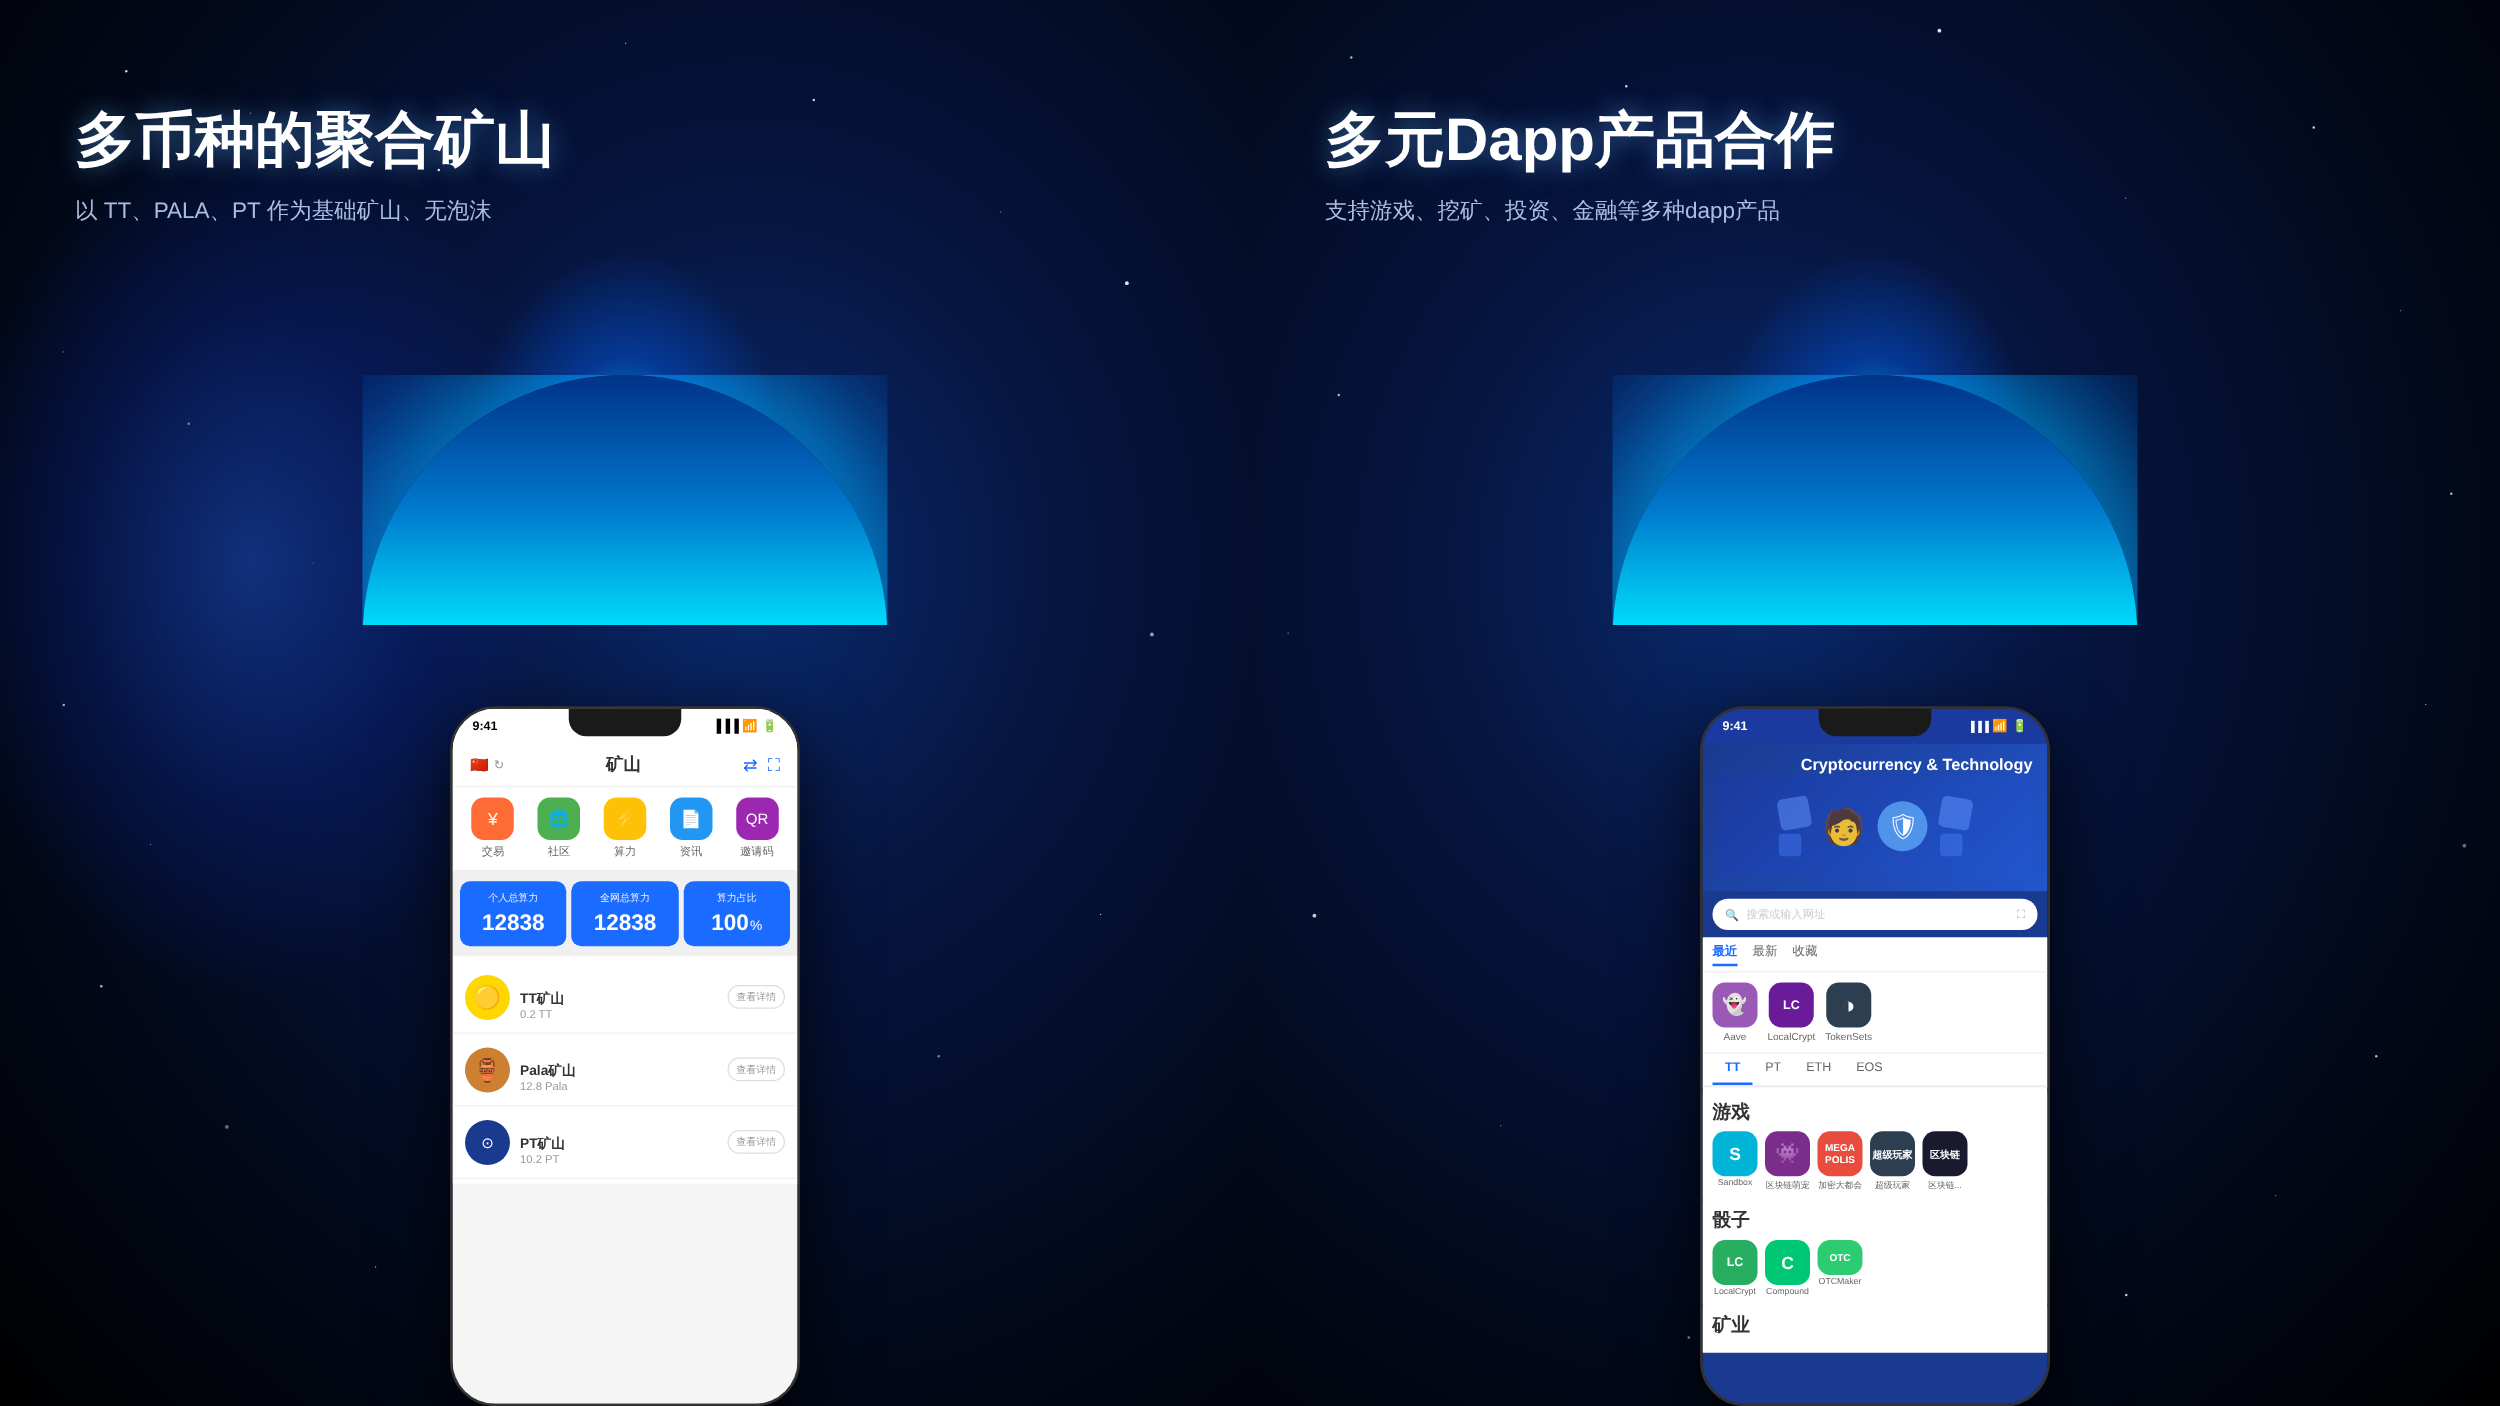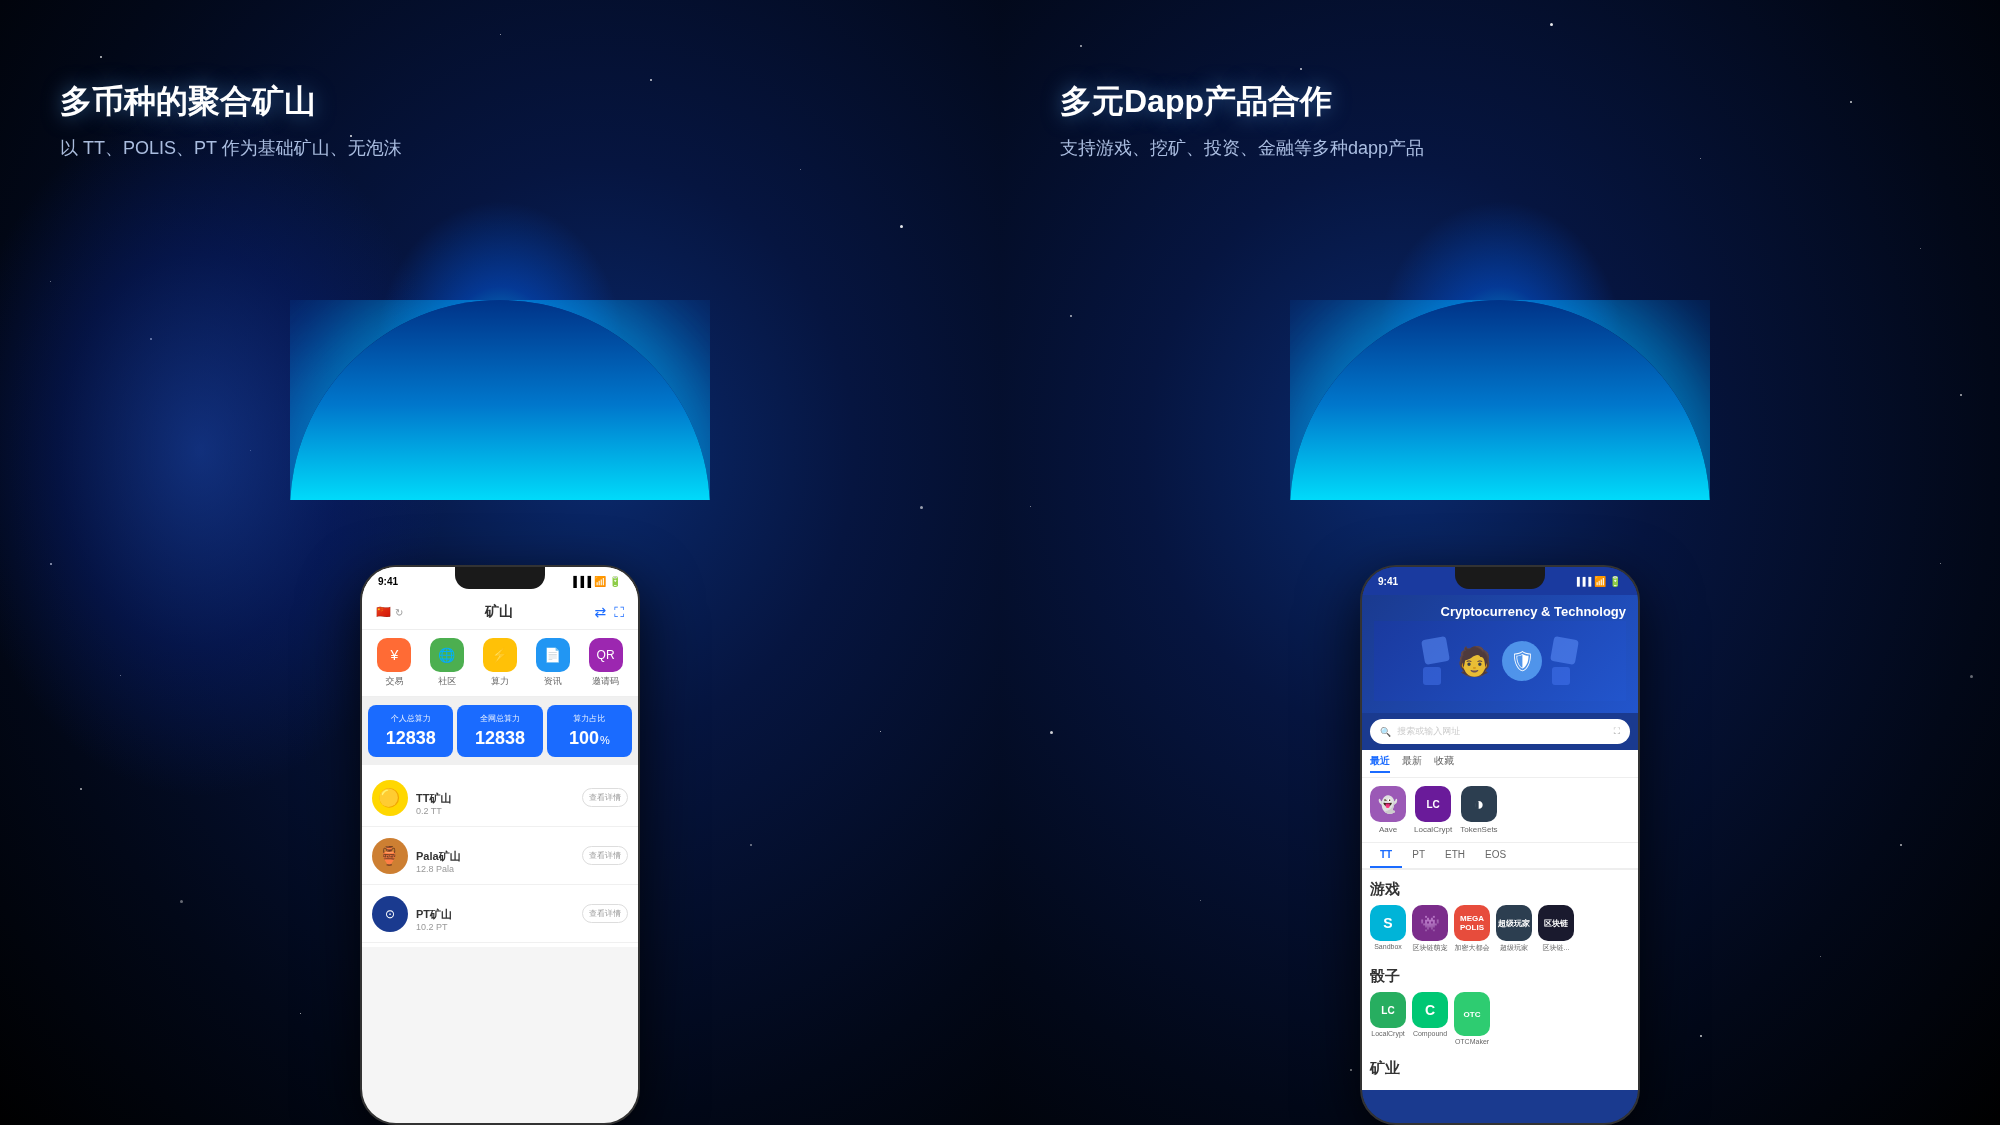--- a/index.html
+++ b/index.html
@@ -59,21 +59,21 @@
     }
 
     
     .panel-text {
       position: absolute;
       top: 80px;
       left: 60px;
     }
 
     .main-title {
-      font-size: 32px;
+      font-size: 48px;
       font-weight: bold;
       color: white;
       text-shadow: 0 0 20px rgba(100,180,255,0.5);
       margin-bottom: 12px;
     }
 
     .sub-title {
       font-size: 18px;
       color: rgba(200,220,255,0.85);
     }
@@ -454,21 +454,21 @@
       pointer-events:none;"></div>
 
     <div style="position:absolute;top:300px;left:50%;transform:translateX(-50%);width:420px;height:200px;overflow:hidden;">
       <div style="width:420px;height:210px;border-radius:210px 210px 0 0;
         background:linear-gradient(to top, #00e5ff, #0077cc, #003388);
         box-shadow:0 0 80px 30px rgba(0,200,255,0.5),0 0 150px 60px rgba(0,100,255,0.3);"></div>
     </div>
 
     <div class="panel-text">
       <div class="main-title">多币种的聚合矿山</div>
-      <div class="sub-title">以 TT、POLIS、PT 作为基础矿山、无泡沫</div>
+      <div class="sub-title">以 TT、PALA、PT 作为基础矿山、无泡沫</div>
     </div>
 
     <div class="phone-container" style="bottom:0;left:50%;transform:translateX(-50%);">
       <div class="phone">
         <div class="phone-notch"></div>
         <div class="phone-screen">
 
           <div class="status-bar">
             <span>9:41</span>
             <div class="status-icons">
@@ -741,21 +741,21 @@
                   </div>
                   <span class="section-app-label">LocalCrypt</span>
                 </div>
                 <div class="section-app">
                   <div class="section-app-icon" style="background:#00c774;width:36px;height:36px;border-radius:10px;display:flex;align-items:center;justify-content:center;">
                     <span style="color:white;font-weight:bold;font-size:14px;">C</span>
                   </div>
                   <span class="section-app-label">Compound</span>
                 </div>
                 <div class="section-app">
-                  <div class="section-app-icon" style="background:#2ecc71;width:36px;height:44px;border-radius:10px;display:flex;align-items:center;justify-content:center;">
+                  <div class="section-app-icon" style="background:#2ecc71;width:36px;height:28px;border-radius:10px;display:flex;align-items:center;justify-content:center;">
                     <span style="color:white;font-weight:bold;font-size:8px;">OTC</span>
                   </div>
                   <span class="section-app-label">OTCMaker</span>
                 </div>
               </div>
             </div>
 
             <div class="dapp-section" style="margin-top:2px;">
               <div class="section-label">矿业</div>
             </div>

